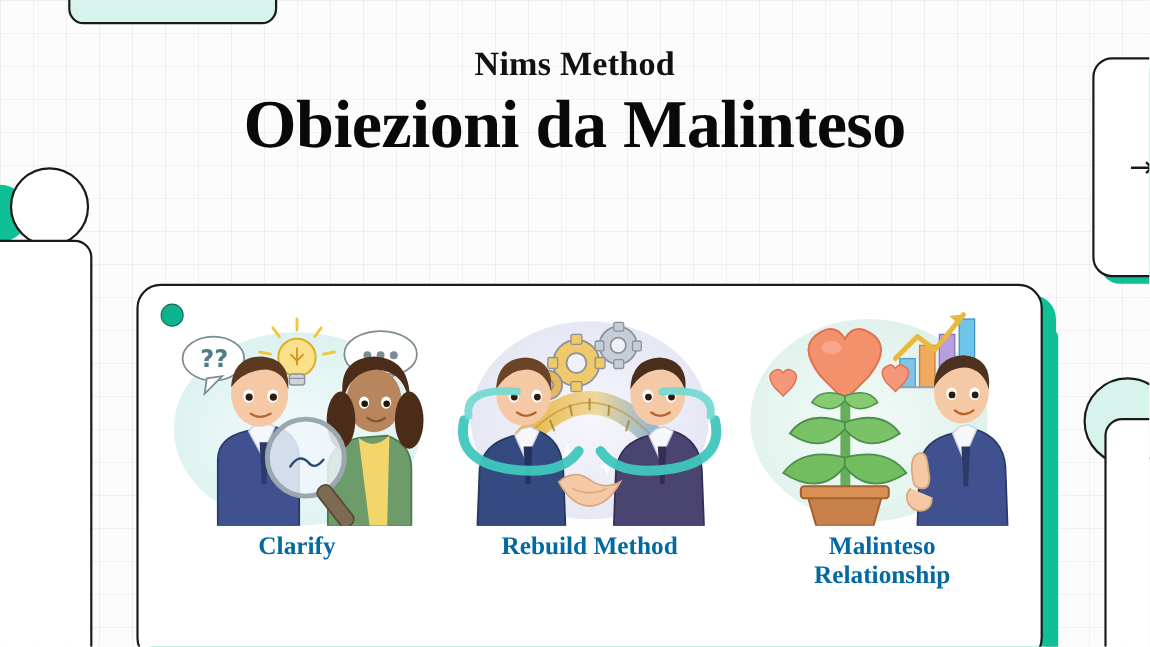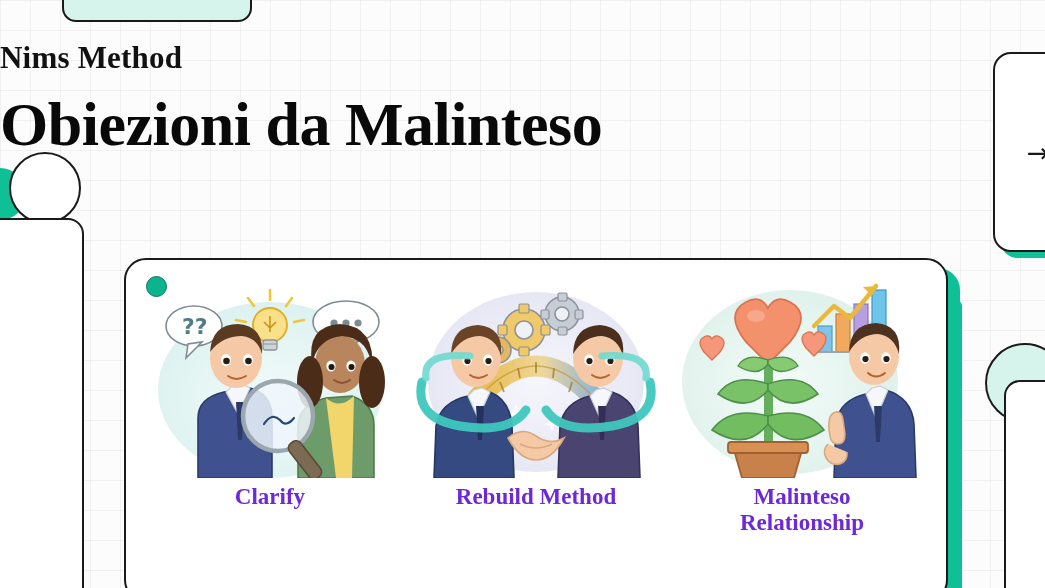--- a/index.html
+++ b/index.html
@@ -102,39 +102,39 @@
     width: 120px; height: 230px;
     background: #ffffff;
     border: 2.5px solid #1a1a1a;
     border-radius: 16px;
   }
 
   
   #heading-block {
     position: absolute;
     left: 0; right: 0; top: 42px;
-    text-align: left;
+    text-align: center;
     z-index: 5;
   }
   #eyebrow {
     font-family: "Liberation Serif", serif;
     font-weight: bold;
     font-size: 31px;
     color: #111111;
     letter-spacing: 0.2px;
     line-height: 1.05;
   }
   #main-title {
     font-family: "Liberation Serif", serif;
     font-weight: bold;
     font-size: 62px;
     color: #090909;
     letter-spacing: -0.5px;
     line-height: 1.08;
-    margin-top: 16px;
+    margin-top: 6px;
   }
 
   
   #card-shadow {
     position: absolute;
     left: 136px; top: 268px;
     width: 824px; height: 340px;
     background: #0fbf96;
     border-radius: 22px;
   }
@@ -176,21 +176,21 @@
   .panel-art {
     width: 248px;
     height: 200px;
     position: relative;
   }
   .panel-label {
     margin-top: 6px;
     font-family: "Liberation Serif", serif;
     font-weight: bold;
     font-size: 23px;
-    color: #6d28d9;
+    color: #0369a1;
     text-align: center;
     line-height: 1.15;
     max-width: 180px;
   }
   .panel-art svg { display: block; width: 100%; height: 100%; }
 </style>
 </head>
 <body>
 
 <div id="slide">

